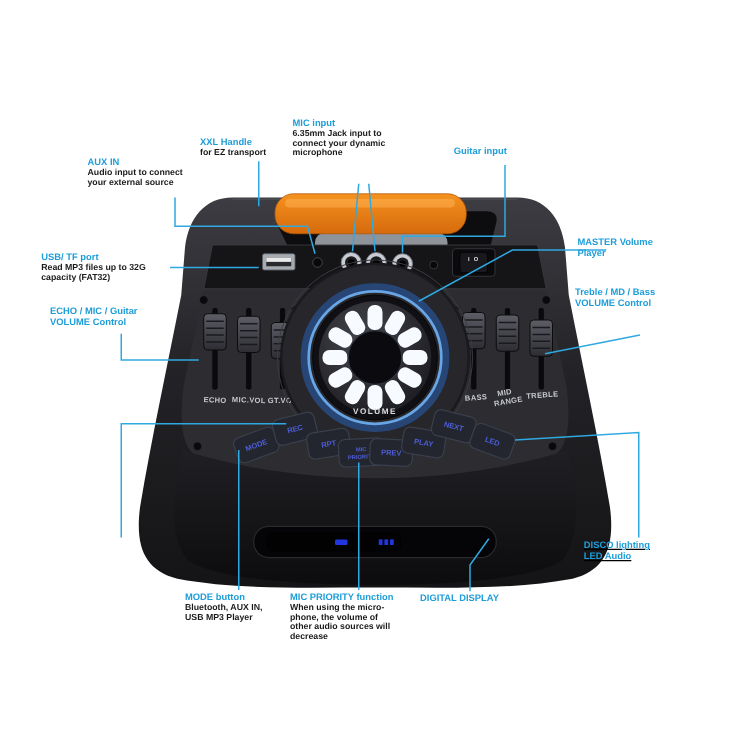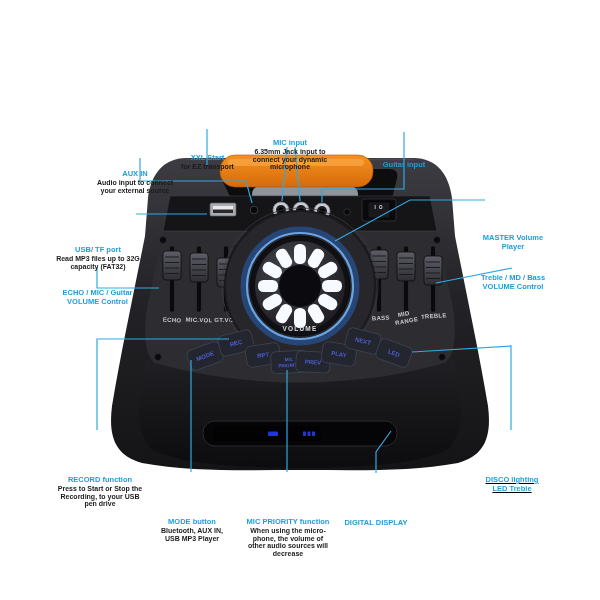--- a/index.html
+++ b/index.html
@@ -1,21 +1,21 @@
 <!DOCTYPE html>
 <html><head>
 <meta charset="utf-8">
 <style>
   html,body{margin:0;padding:0;}
   body{width:600px;height:600px;background:#ffffff;position:relative;overflow:hidden;
        font-family:"Liberation Sans",sans-serif;}
   .stage{position:absolute;inset:0;width:600px;height:600px;}
   svg{position:absolute;left:0;top:0;}
   svg text{font-family:"Liberation Sans",sans-serif;}
-  .note{position:absolute;text-align:center;line-height:1.14;margin-top:44px;}
+  .note{position:absolute;text-align:left;line-height:1.14;}
   .note .title{color:#1e9ed9;font-weight:bold;font-size:7.5px;}
   .note .body{color:#1b1b1b;font-weight:bold;font-size:7px;}
   .ln{display:block;}
   .slider-label{fill:#c6c9ce;font-size:6px;letter-spacing:.3px;font-weight:bold;}
   .btn-label{fill:#4d5dd6;font-size:6px;font-weight:bold;}
   .btn-label-sm{fill:#4d5dd6;font-size:4.6px;font-weight:bold;}
   .volume-label{fill:#d8dade;font-size:6.5px;letter-spacing:1.2px;font-weight:bold;}
   .power-label{fill:#e0e0e2;font-size:4.5px;font-weight:bold;letter-spacing:1px;}
 </style>
 </head>
@@ -248,21 +248,21 @@
     <div class="title">
         <span class="ln">AUX IN</span>
       </div>
     <div class="body">
         <span class="ln">Audio input to connect</span>
         <span class="ln">your external source</span>
       </div>
   </div>
   <div class="note" style="left:160px;top:110px;width:95px;">
     <div class="title">
-        <span class="ln">XXL Start</span>
+        <span class="ln">XXL Handle</span>
       </div>
     <div class="body">
         <span class="ln">for EZ transport</span>
       </div>
   </div>
   <div class="note" style="left:234px;top:95px;width:112px;">
     <div class="title">
         <span class="ln">MIC input</span>
       </div>
     <div class="body">
@@ -294,30 +294,20 @@
       </div>
     <div class="body">
         <span class="ln">Read MP3 files up to 32G</span>
         <span class="ln">capacity (FAT32)</span>
       </div>
   </div>
   <div class="note" style="left:40px;top:245px;width:115px;">
     <div class="title">
         <span class="ln">ECHO / MIC / Guitar</span>
         <span class="ln">VOLUME Control</span>
-      </div>
-  </div>
-  <div class="note" style="left:34px;top:432px;width:132px;">
-    <div class="title">
-        <span class="ln">RECORD function</span>
-      </div>
-    <div class="body">
-        <span class="ln">Press to Start or Stop the</span>
-        <span class="ln">Recording, to your USB</span>
-        <span class="ln">pen drive</span>
       </div>
   </div>
   <div class="note" style="left:232px;top:474px;width:112px;">
     <div class="title">
         <span class="ln">MIC PRIORITY function</span>
       </div>
     <div class="body">
         <span class="ln">When using the micro-</span>
         <span class="ln">phone, the volume of</span>
         <span class="ln">other audio sources will</span>
@@ -334,17 +324,17 @@
       </div>
   </div>
   <div class="note" style="left:336px;top:475px;width:80px;">
     <div class="title">
         <span class="ln">DIGITAL DISPLAY</span>
       </div>
   </div>
   <div class="note" style="left:467px;top:432px;width:90px;text-decoration:underline;">
     <div class="title">
         <span class="ln">DISCO lighting</span>
-        <span class="ln">LED Treble</span>
+        <span class="ln">LED Audio</span>
       </div>
   </div>
 
 </div>
 
 </body></html>

